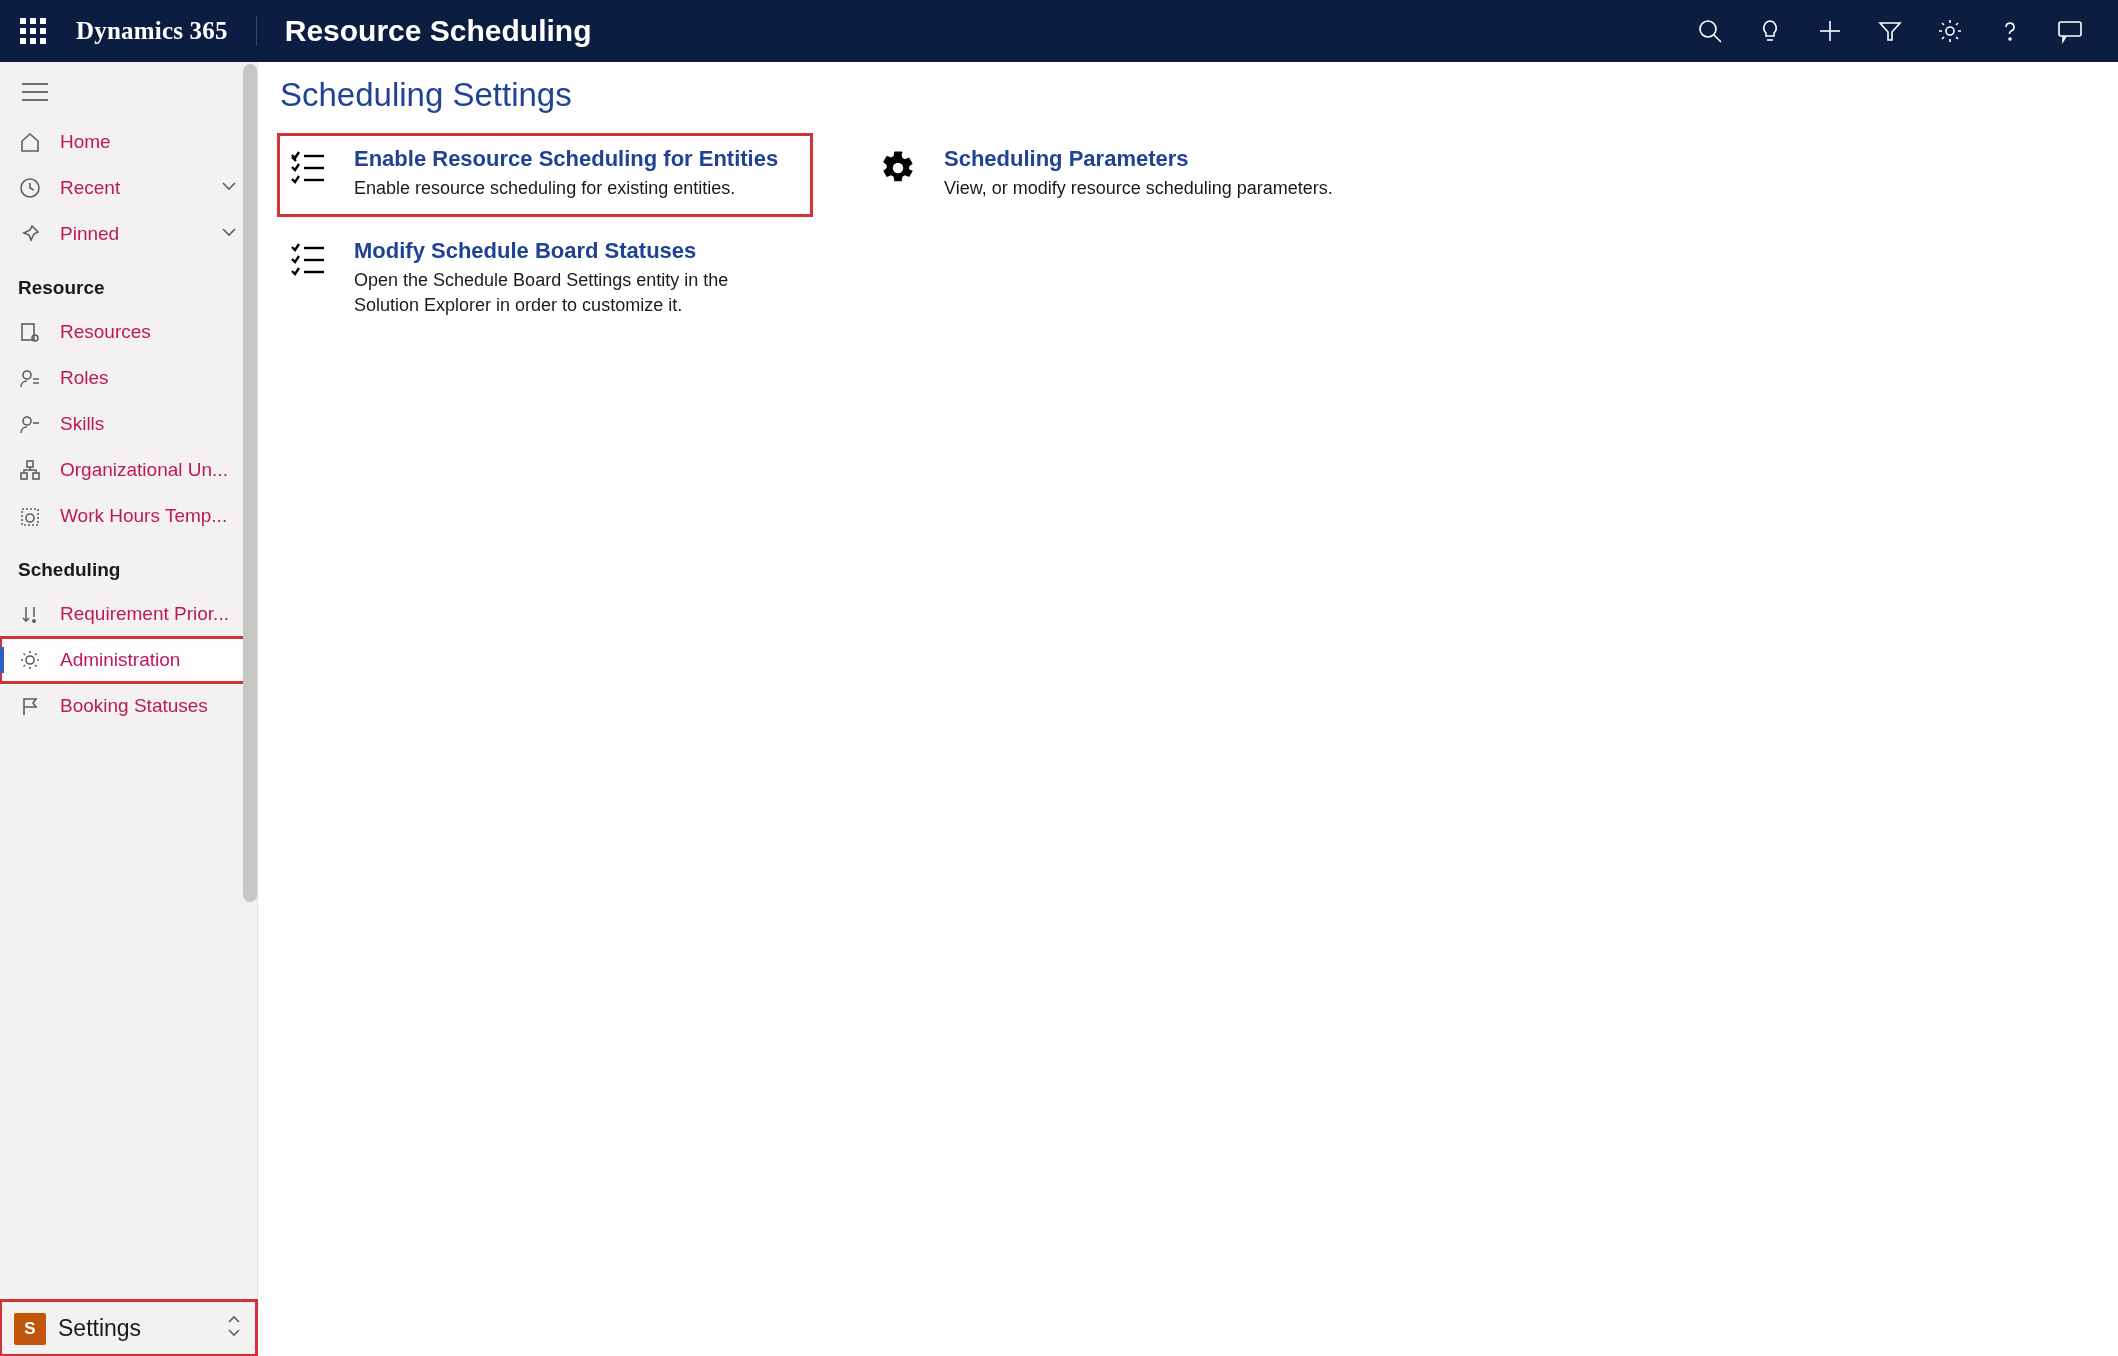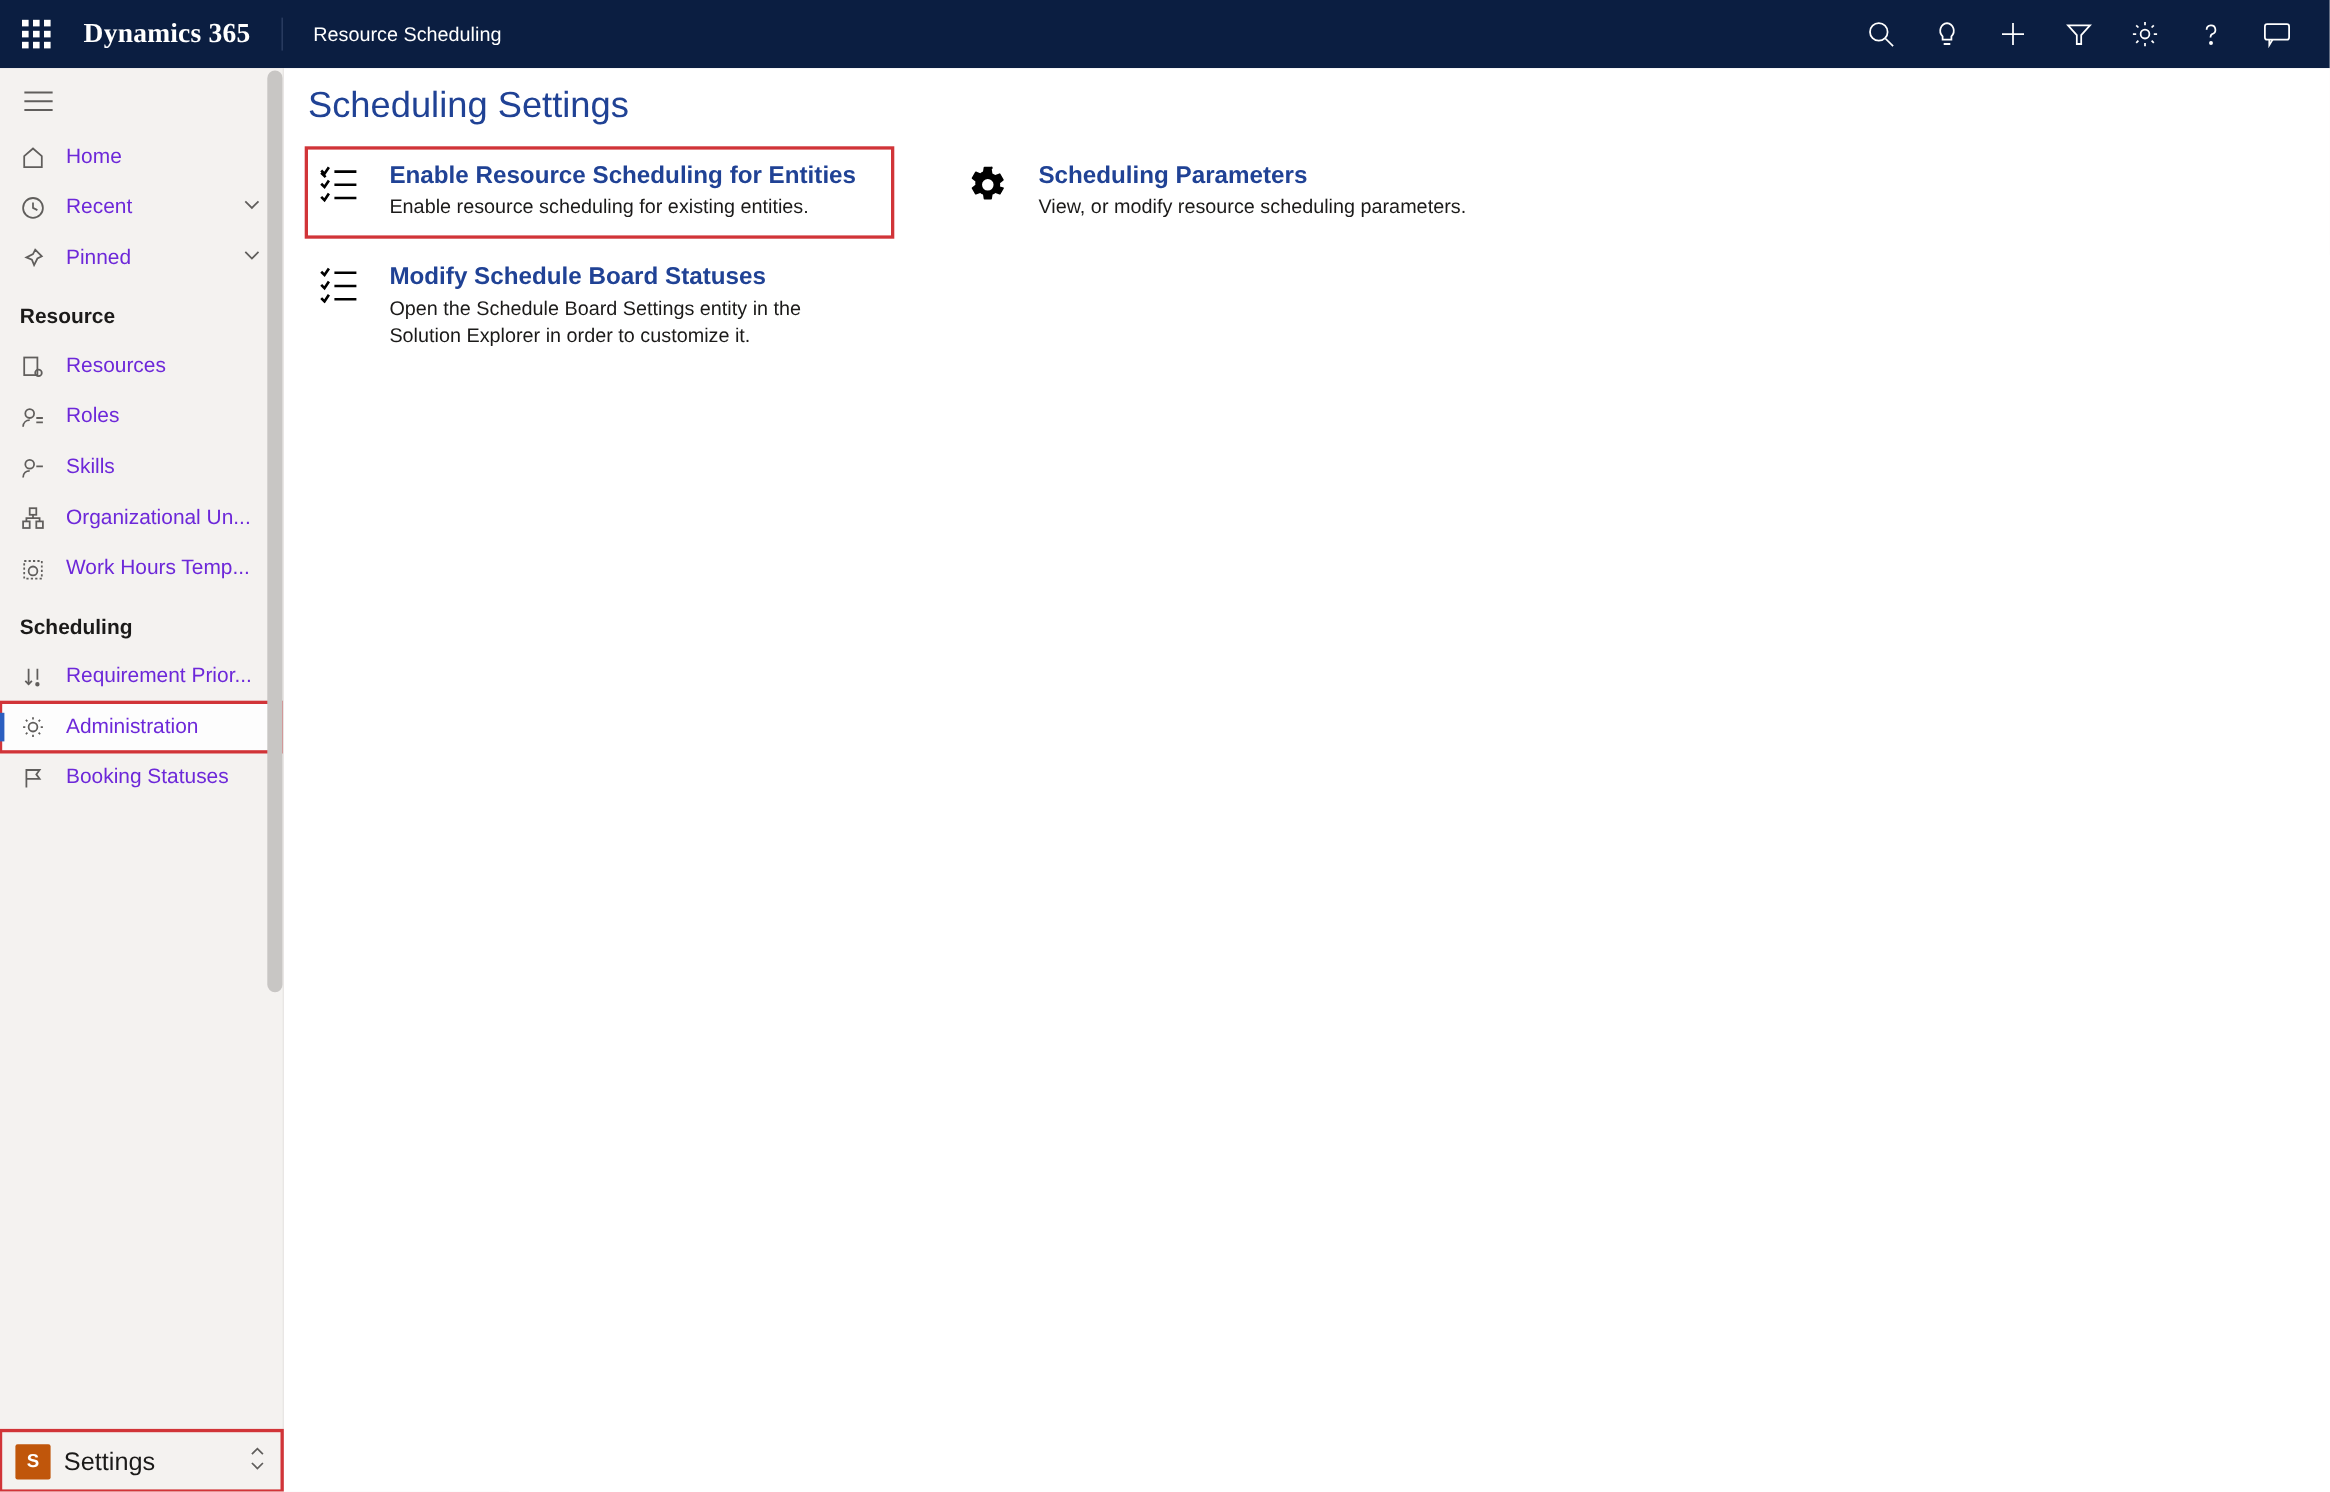--- a/index.html
+++ b/index.html
@@ -5,32 +5,32 @@
   * { box-sizing: border-box; }
   html, body { margin:0; padding:0; font-family: "Segoe UI", Arial, sans-serif; font-size:20px; color:#1b1a19; }
   body { width:2118px; height:1356px; overflow:hidden; background:#faf9f8; }
 
   
   .topbar { height:62px; background:#0b1e41; color:#fff; display:flex; align-items:center; padding:0 18px; }
   .topbar .waffle { width:30px; height:30px; display:flex; flex-wrap:wrap; gap:4px; align-content:center; justify-content:center; margin-right:28px; cursor:pointer;}
   .topbar .waffle span { width:6px; height:6px; background:#fff; display:block; }
   .topbar .brand { font-size:25px; font-weight:600; letter-spacing:0.2px;font-family:Liberation Serif, serif; }
   .topbar .divider { width:1px; height:30px; background:#35476b; margin:0 28px; }
-  .topbar .appname { font-size:18px; font-weight:400; }
+  .topbar .appname { font-size:30px; font-weight:700; }
   .topbar .spacer { flex:1 1 auto; }
   .topbar .iconbtn { width:60px; height:62px; display:flex; align-items:center; justify-content:center; cursor:pointer; }
   .topbar svg { stroke:#fff; }
 
   
   .shell { display:flex; height:calc(1356px - 62px); }
   .sidebar { width:258px; background:#f4f2f0; border-right:1px solid #e5e3e1; display:flex; flex-direction:column; position:relative; }
   .sidebar-inner { flex:1 1 auto; overflow:hidden; position:relative; }
   .sidebar-scroll { position:absolute; right:0; top:2px; width:14px; height:838px; background:#c8c6c4; border-radius:7px; }
   .hamburger { padding:20px 22px 12px; cursor:pointer; }
-  .nav-item { height:46px; display:flex; align-items:center; padding:0 18px; gap:18px; cursor:pointer; font-size:19px; color:#6d28d9;}
+  .nav-item { height:46px; display:flex; align-items:center; padding:0 18px; gap:18px; cursor:pointer; font-size:19px; color:#be185d;}
   .nav-item .chev { margin-left:auto; }
   .nav-icon { width:24px; height:24px; flex:0 0 24px; display:flex; align-items:center; justify-content:center; }
   .nav-icon svg { stroke:#605e5c; }
   .nav-section { font-size:19px; font-weight:700; padding:20px 18px 10px; }
   .nav-item.truncate span.label { white-space:nowrap; overflow:hidden; text-overflow:ellipsis; max-width:170px; display:inline-block; }
   .nav-item.selected { background:#fdfdfd; }
   .nav-item.selected::before { content:""; width:4px; height:26px; background:#2b5fc0; position:absolute; left:0; }
   .nav-item { position:relative; }
 
   .highlight-red { outline:3px solid #d13438; outline-offset:-2px; }

